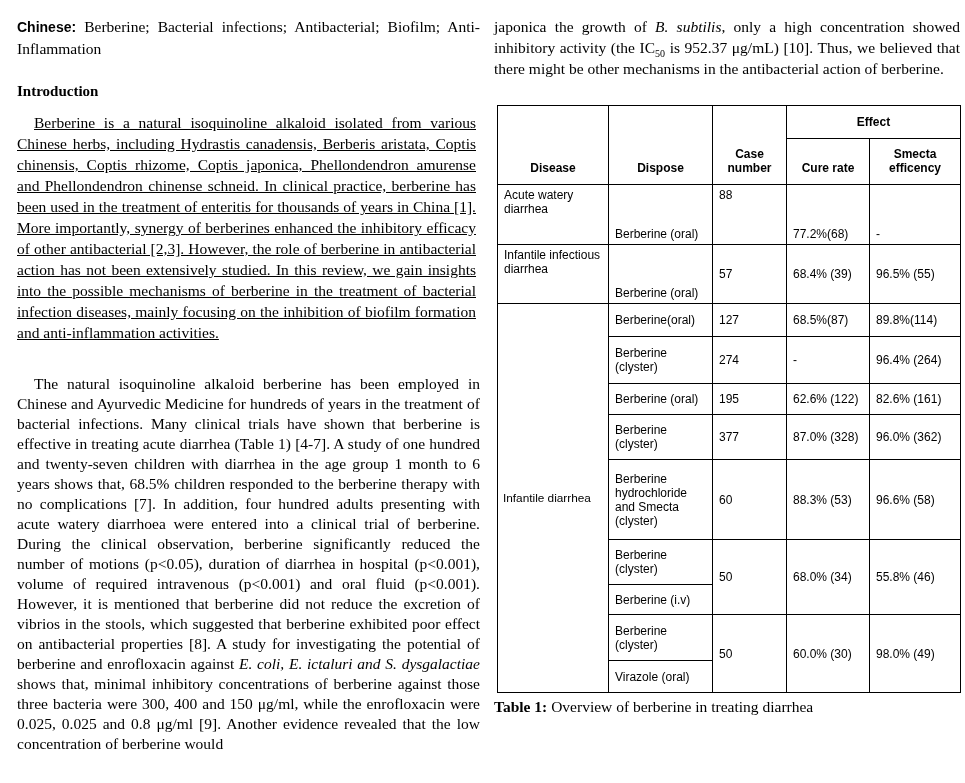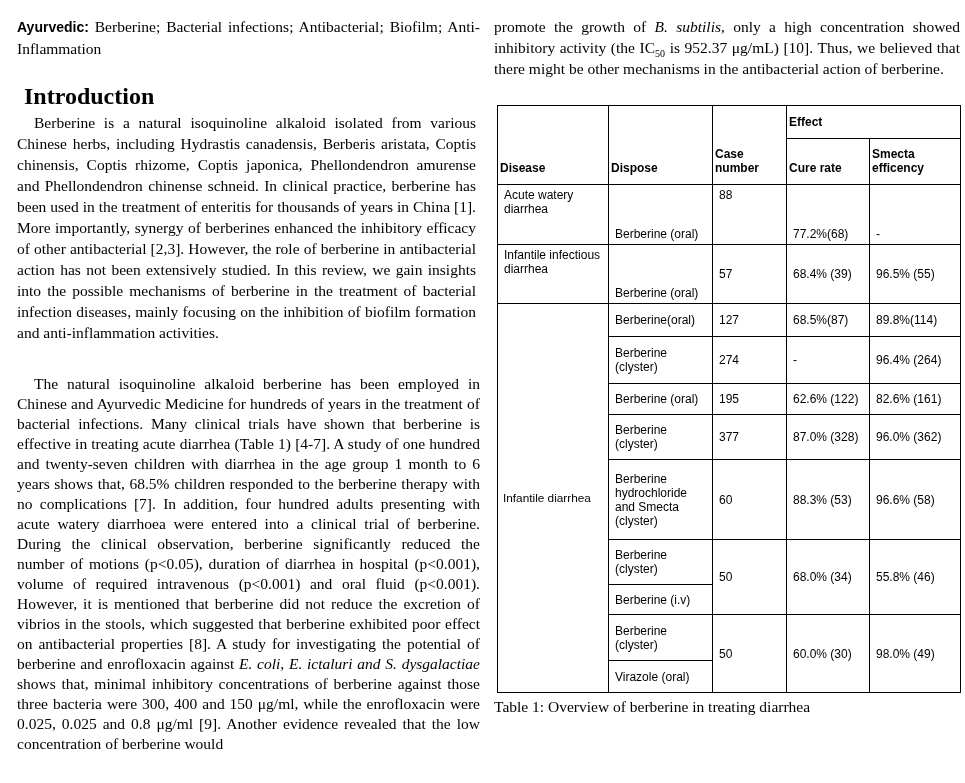--- a/index.html
+++ b/index.html
@@ -19,26 +19,26 @@
   .para {
     margin: 0;
     font-size: 15.5px;
     line-height: 21px;
     text-align: justify;
   }
   #kw { position: absolute; top: 16px; left: 0; right: 0; }
   #kw .sans { font-family: "Liberation Sans", sans-serif; font-size: 14px; }
 
   h2.sec {
-    position: absolute; left: 7px; margin: 0;
-    font-size: 24px; font-weight: bold;
+    position: absolute; left: 0; margin: 0;
+    font-size: 15px; font-weight: bold;
     font-family: "Liberation Serif", serif;
   }
   #h-intro { top: 83px; }
-  #p-intro { position: absolute; top: 112px; left: 0; right: 4px; text-indent: 17px; }
+  #p-intro { position: absolute; top: 112px; left: 0; right: 4px; text-indent: 17px; text-decoration: underline; }
   #h-anti  { top: 345px; }
   #p-anti  { position: absolute; top: 374px; left: 0; right: 0; text-indent: 17px; line-height: 20px; }
   #p-right { position: absolute; top: 16px; left: 0; right: 0; }
 
   sub { font-size: 10px; line-height: 0; }
 
   .tablewrap { position: absolute; top: 105px; left: 3px; width: 463px; }
   table.t1 {
     border-collapse: collapse;
     table-layout: fixed;
@@ -47,21 +47,21 @@
     font-size: 12px;
     color: #000;
   }
   .t1 th, .t1 td {
     border: 1px solid #000;
     padding: 3px 4px 3px 6px;
     vertical-align: middle;
     text-align: left;
     overflow: hidden;
   }
-  .t1 th { font-weight: bold; padding: 3px 2px; }
+  .t1 th { font-weight: bold; text-align: center; padding: 3px 2px; }
   .va-top { vertical-align: top !important; }
   .va-bottom { vertical-align: bottom !important; }
   th.va-bottom { padding-bottom: 9px !important; }
   .jc { text-align: justify; }
   td.merged { font-size: 11.8px; white-space: nowrap; padding-left: 5px !important; padding-right: 1px !important; }
 
   tr.hr1 { height: 33px; }
   tr.hr2 { height: 46px; }
   tr.r1  { height: 60px; }
   tr.r2  { height: 59px; margin-left: 34px; }
@@ -69,38 +69,38 @@
   tr.r4  { height: 47px; }
   tr.r5  { height: 31px; }
   tr.r6  { height: 45px; }
   tr.r7  { height: 80px; }
   tr.r8  { height: 45px; }
   tr.r9  { height: 30px; }
   tr.r10 { height: 46px; }
   tr.r11 { height: 32px; }
 
   .caption { position: absolute; top: 698px; left: 0; right: 0; margin: 0; font-size: 15.5px; }
-  .cap-label { font-weight: normal; }
+  .cap-label { font-weight: bold; }
 </style>
 </head>
 <body>
 
 <div class="page">
 
   <div class="col left">
-    <p id="kw" class="para"><span class="sans" style="font-weight: bold;">Ayurvedic:</span><span> Berberine; Bacterial infections; Antibacterial; Biofilm; Anti-Inflammation</span></p>
+    <p id="kw" class="para"><span class="sans" style="font-weight: bold;">Chinese:</span><span> Berberine; Bacterial infections; Antibacterial; Biofilm; Anti-Inflammation</span></p>
 
     <h2 id="h-intro" class="sec">Introduction</h2>
     <p id="p-intro" class="para">Berberine is a natural isoquinoline alkaloid isolated from various Chinese herbs, including Hydrastis canadensis, Berberis aristata, Coptis chinensis, Coptis rhizome, Coptis japonica, Phellondendron amurense and Phellondendron chinense schneid. In clinical practice, berberine has been used in the treatment of enteritis for thousands of years in China [1]. More importantly, synergy of berberines enhanced the inhibitory efficacy of other antibacterial [2,3]. However, the role of berberine in antibacterial action has not been extensively studied. In this review, we gain insights into the possible mechanisms of berberine in the treatment of bacterial infection diseases, mainly focusing on the inhibition of biofilm formation and anti-inflammation activities.</p>
 
     <p id="p-anti" class="para"><span>The natural isoquinoline alkaloid berberine has been employed in Chinese and Ayurvedic Medicine for hundreds of years in the treatment of bacterial infections. Many clinical trials have shown that berberine is effective in treating acute diarrhea (Table 1) [4-7]. A study of one hundred and twenty-seven children with diarrhea in the age group 1 month to 6 years shows that, 68.5% children responded to the berberine therapy with no complications [7]. In addition, four hundred adults presenting with acute watery diarrhoea were entered into a clinical trial of berberine. During the clinical observation, berberine significantly reduced the number of motions (p&lt;0.05), duration of diarrhea in hospital (p&lt;0.001), volume of required intravenous (p&lt;0.001) and oral fluid (p&lt;0.001). However, it is mentioned that berberine did not reduce the excretion of vibrios in the stools, which suggested that berberine exhibited poor effect on antibacterial properties [8]. A study for investigating the potential of berberine and enrofloxacin against </span><span style="font-style: italic;">E. coli, E. ictaluri and S. dysgalactiae</span><span> shows that, minimal inhibitory concentrations of berberine against those three bacteria were 300, 400 and 150 μg/ml, while the enrofloxacin were 0.025, 0.025 and 0.8 μg/ml [9]. Another evidence revealed that the low concentration of berberine would</span></p>
   </div>
 
   <div class="col right">
-    <p id="p-right" class="para"><span>promote the growth of </span><span style="font-style: italic;">B. subtilis</span><span>, only a high concentration showed inhibitory activity (the IC</span><sub>50</sub><span> is 952.37 μg/mL) [10]. Thus, we believed that there might be other mechanisms in the antibacterial action of berberine.</span></p>
+    <p id="p-right" class="para"><span>japonica the growth of </span><span style="font-style: italic;">B. subtilis</span><span>, only a high concentration showed inhibitory activity (the IC</span><sub>50</sub><span> is 952.37 μg/mL) [10]. Thus, we believed that there might be other mechanisms in the antibacterial action of berberine.</span></p>
 
     <div class="tablewrap">
       <table class="t1">
         <colgroup>
           <col style="width:111px">
             <col style="width:104px">
             <col style="width:74px">
             <col style="width:83px">
             <col style="width:91px">
         </colgroup>

